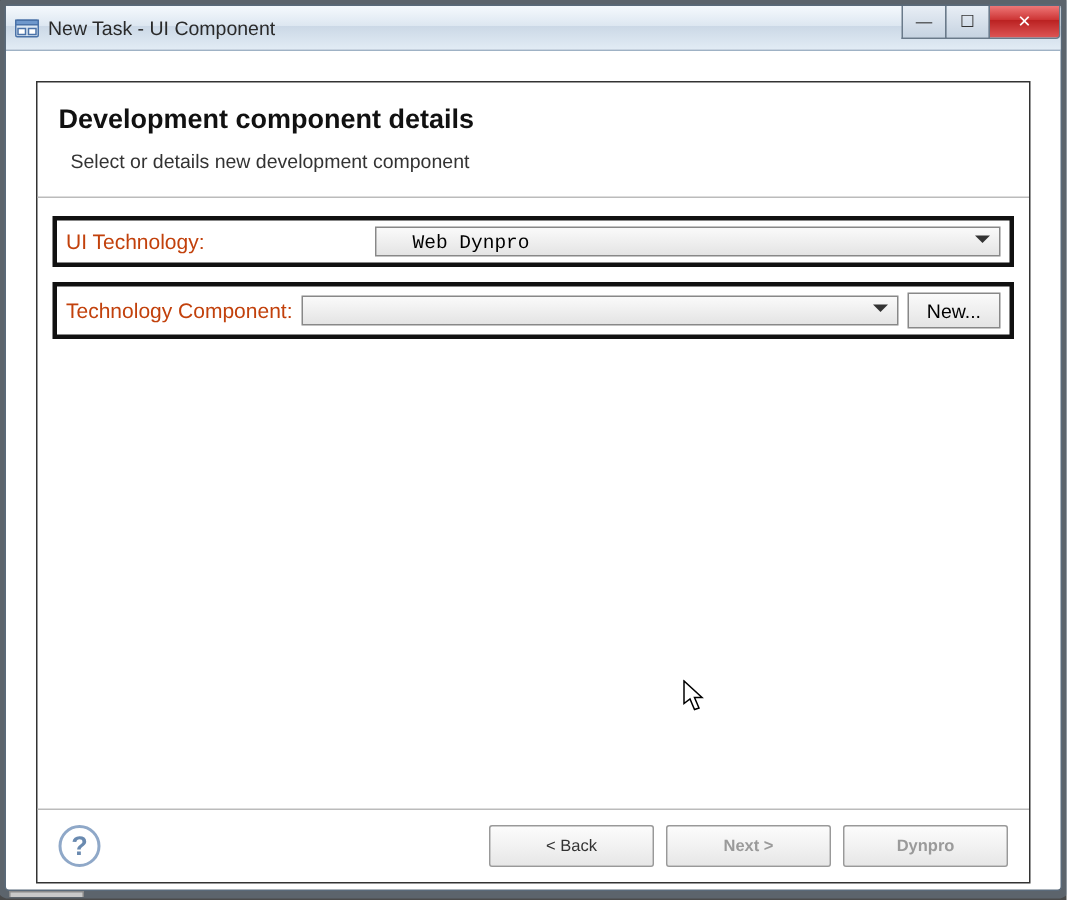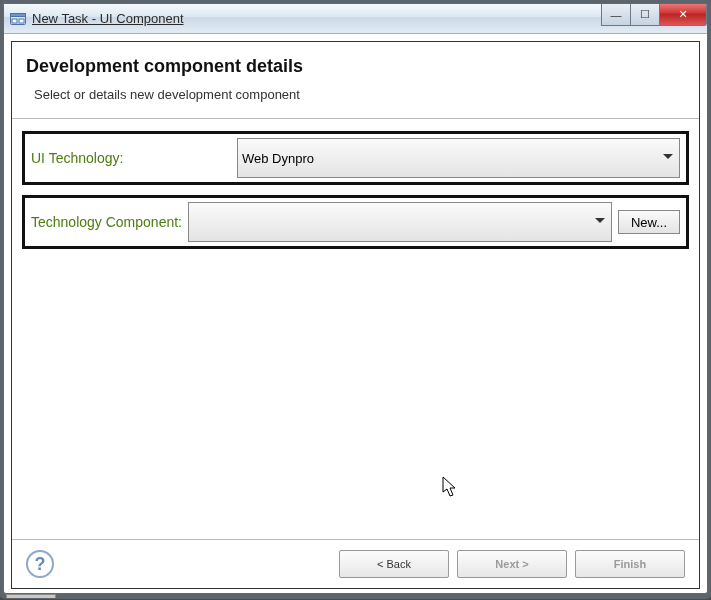--- a/index.html
+++ b/index.html
@@ -33,21 +33,20 @@
     position: relative;
   }
   .titlebar .app-icon {
     width: 16px; height: 16px;
     margin-right: 6px;
     display: inline-block;
   }
   .titlebar .title-text {
     color: #2a2a2a;
     font-size: 13px;
-    text-decoration: underline;
   }
   .win-controls {
     position: absolute;
     right: 0; top: 0;
     display: flex;
     height: 22px;
   }
   .win-btn {
     width: 30px; height: 22px;
     border: 1px solid #6a7a8a;
@@ -64,21 +63,21 @@
   .win-btn.close {
     width: 48px;
     background: linear-gradient(#e77, #c33 45%, #b22 46%, #d55);
     color: #fff;
     border-bottom-right-radius: 3px;
   }
   
   .content {
     flex: 1;
     border: 1px solid #333;
-    margin: 7px;
+    margin: 20px;
     margin-bottom: 4px;
     display: flex;
     flex-direction: column;
     background: #fff;
   }
   .header-block {
     padding: 14px 14px 16px 14px;
     border-bottom: 1px solid #bbb;
   }
   .page-title {
@@ -99,34 +98,35 @@
   .row-outlined {
     border: 3px solid #111;
     padding: 4px 6px;
     margin-bottom: 10px;
     display: flex;
     align-items: center;
     gap: 6px;
   }
   .field-label {
     font-size: 14px;
-    color: #4d7c0f;
+    color: #c2410c;
     white-space: nowrap;
   }
   .combo {
     flex: 1;
-    height: 40px;
+    height: 20px;
     border: 1px solid #888;
     background: linear-gradient(#fafafa, #e4e4e4);
     position: relative;
     display: flex;
     align-items: center;
-    padding: 0 20px 0 4px;
-    font-size: 13px;
-    cursor: pointer;
+    padding: 0 20px 0 24px;
+    font-size: 13px;
+    cursor: pointer;
+    font-family: Liberation Mono, monospace;
   }
   .combo::after {
     content: "";
     position: absolute;
     right: 6px; top: 50%;
     transform: translateY(-40%);
     border: 5px solid transparent;
     border-top-color: #333;
   }
   .new-btn {
@@ -236,18 +236,18 @@
     <div class="body-fill">
       <svg class="cursor" viewBox="0 0 16 22">
         <path d="M1 1 L1 16 L5 13 L8 20 L11 19 L8 12 L13 12 Z" fill="#fff" stroke="#000" stroke-width="1"></path>
       </svg>
     </div>
 
     <div class="button-bar">
       <div class="help-icon">?</div>
       <button class="wiz-btn">&lt; Back</button>
       <button class="wiz-btn disabled">Next &gt;</button>
-      <button class="wiz-btn disabled">Finish</button>
+      <button class="wiz-btn disabled">Dynpro</button>
     </div>
   </div>
 </div>
 
 <div class="bottom-frag"></div>
 
 </body></html>

